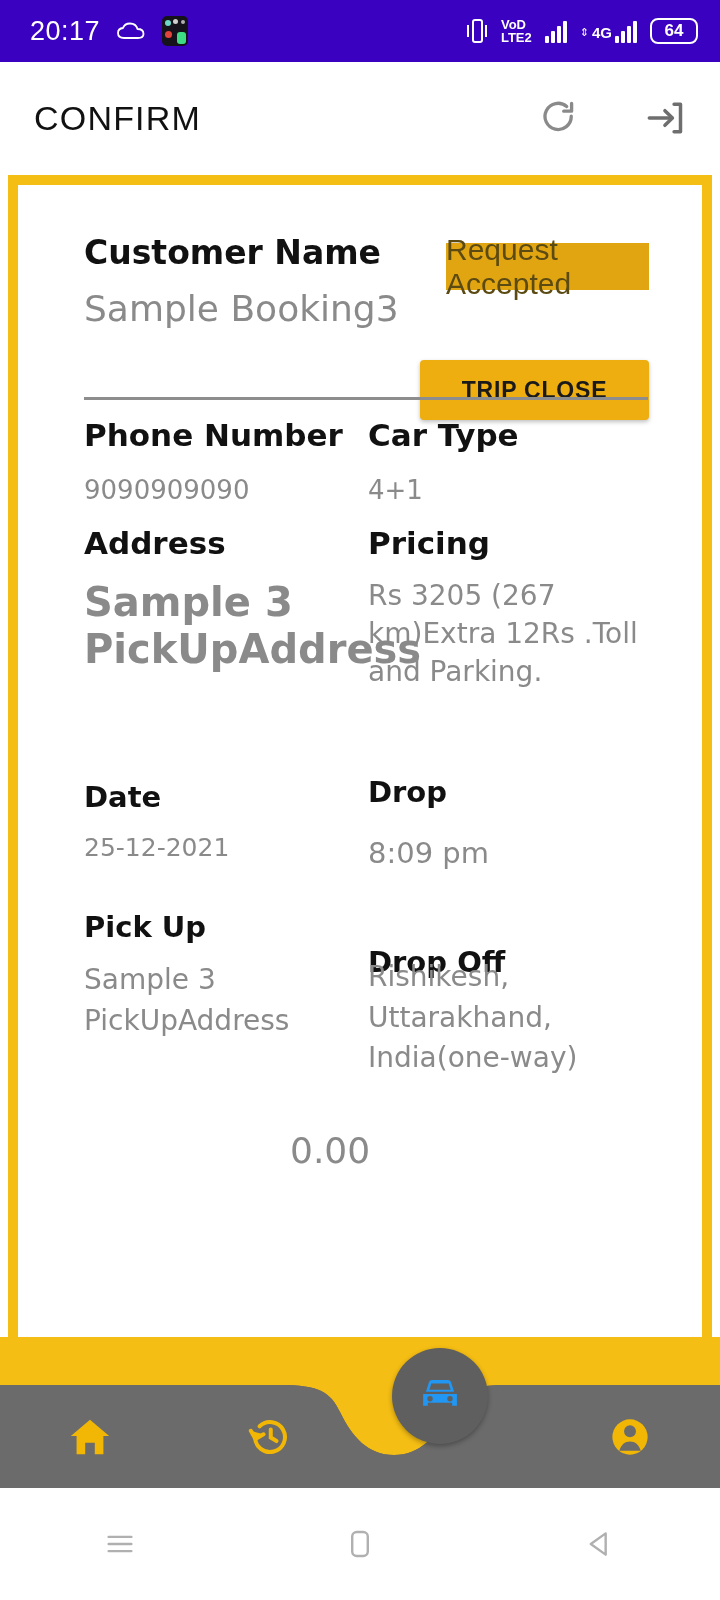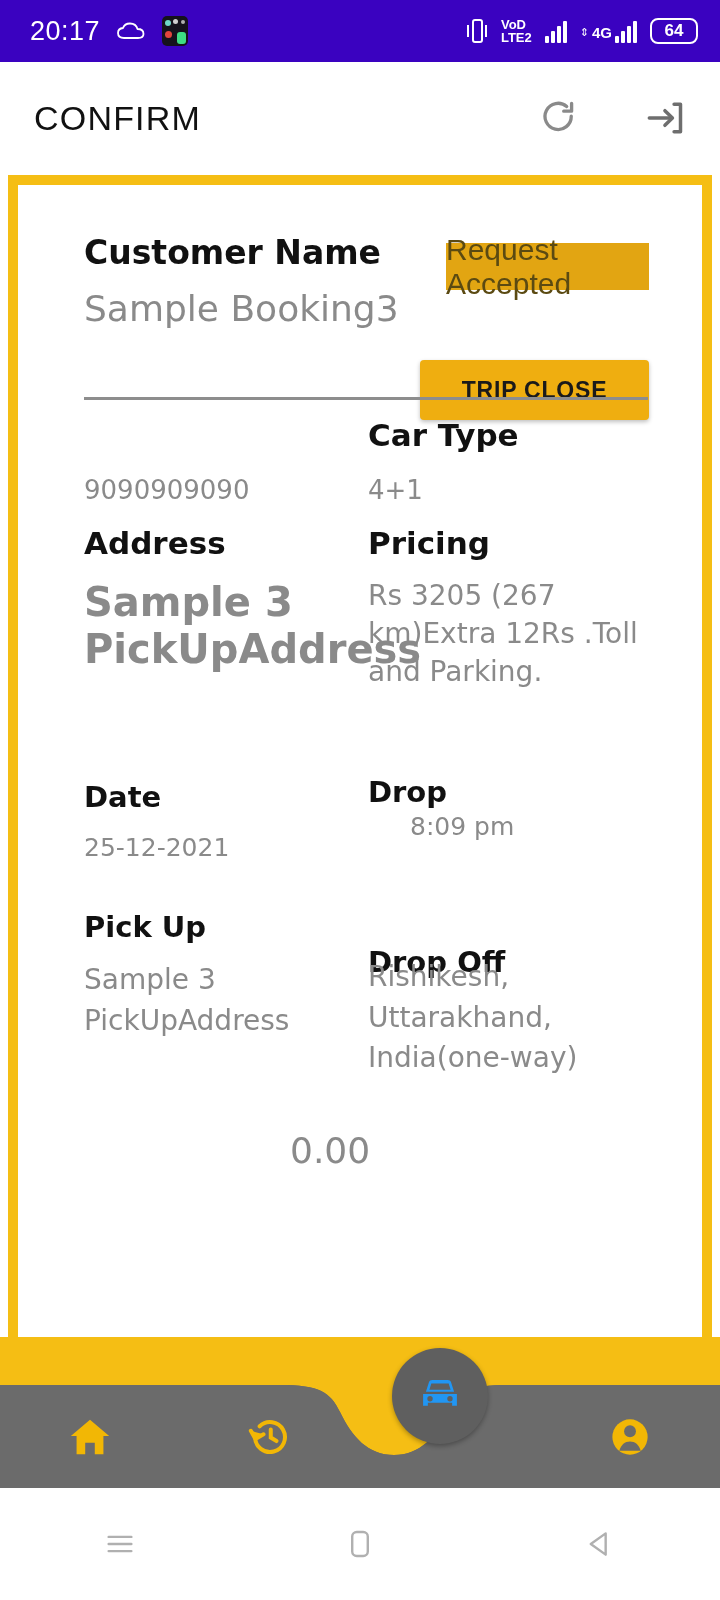--- a/index.html
+++ b/index.html
@@ -141,21 +141,21 @@
   .r-cartype-val { top:290px; font-size:26px; }
 
   .r-addr-lbl { top:340px; font-size:31px; }
   .r-addr-val { top:394px; font-size:40px; width:280px; line-height:1.18; font-weight:bold; }
   .r-price-lbl { top:340px; font-size:31px; }
   .r-price-val { top:392px; font-size:28px; width:278px; line-height:1.35; }
 
   .r-date-lbl { top:595px; font-size:29px; }
   .r-date-val { top:648px; font-size:25px;text-align:center; }
   .r-time-lbl { top:590px; font-size:29px; }
-  .r-time-val { top:627px; font-size:25px;margin-left:42px; }
+  .r-time-val { top:651px; font-size:29px; }
 
   .r-pick-lbl { top:725px; font-size:29px; }
   .r-pick-val { top:775px; font-size:28px; width:180px; line-height:1.45; }
   .r-drop-lbl { top:760px; font-size:29px; }
   .r-drop-val { top:772px; font-size:28px; width:250px; line-height:1.45; }
 
   .adv-lbl { position:absolute; left:78px; top:950px; font-size:29px; }
   .adv-val { position:absolute; left:272px; top:945px; font-size:36px; }
 
   
@@ -264,20 +264,21 @@
       <div class="content">
 
         <div class="lbl cust-name-lbl">Customer Name</div>
         <div class="val cust-name-val">Sample Booking3</div>
 
         <div class="badge">Request Accepted</div>
         <button class="trip-close-btn">TRIP CLOSE</button>
 
         <div class="divider"></div>
 
+        <div class="lbl colL r-phone-lbl">Phone Number</div>
         <div class="val colL r-phone-val">9090909090</div>
         <div class="lbl colR r-cartype-lbl">Car Type</div>
         <div class="val colR r-cartype-val">4+1</div>
 
         <div class="lbl colL r-addr-lbl">Address</div>
         <div class="val colL r-addr-val">Sample 3 PickUpAddress</div>
         <div class="lbl colR r-price-lbl">Pricing</div>
         <div class="val colR r-price-val">Rs 3205 (267 km)Extra 12Rs .Toll and Parking.</div>
 
         <div class="lbl colL r-date-lbl">Date</div>

